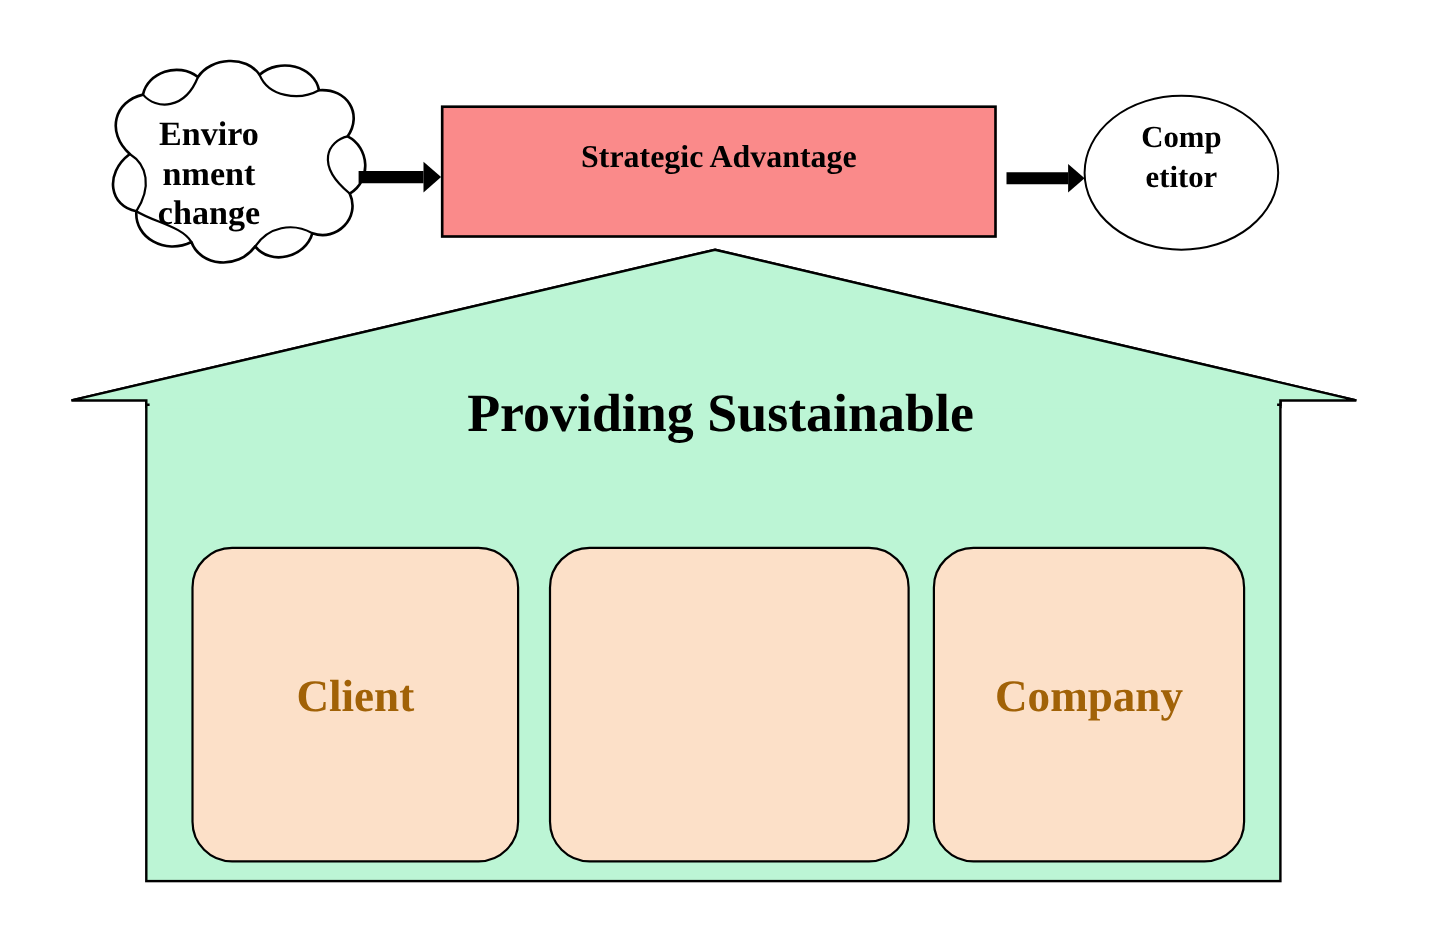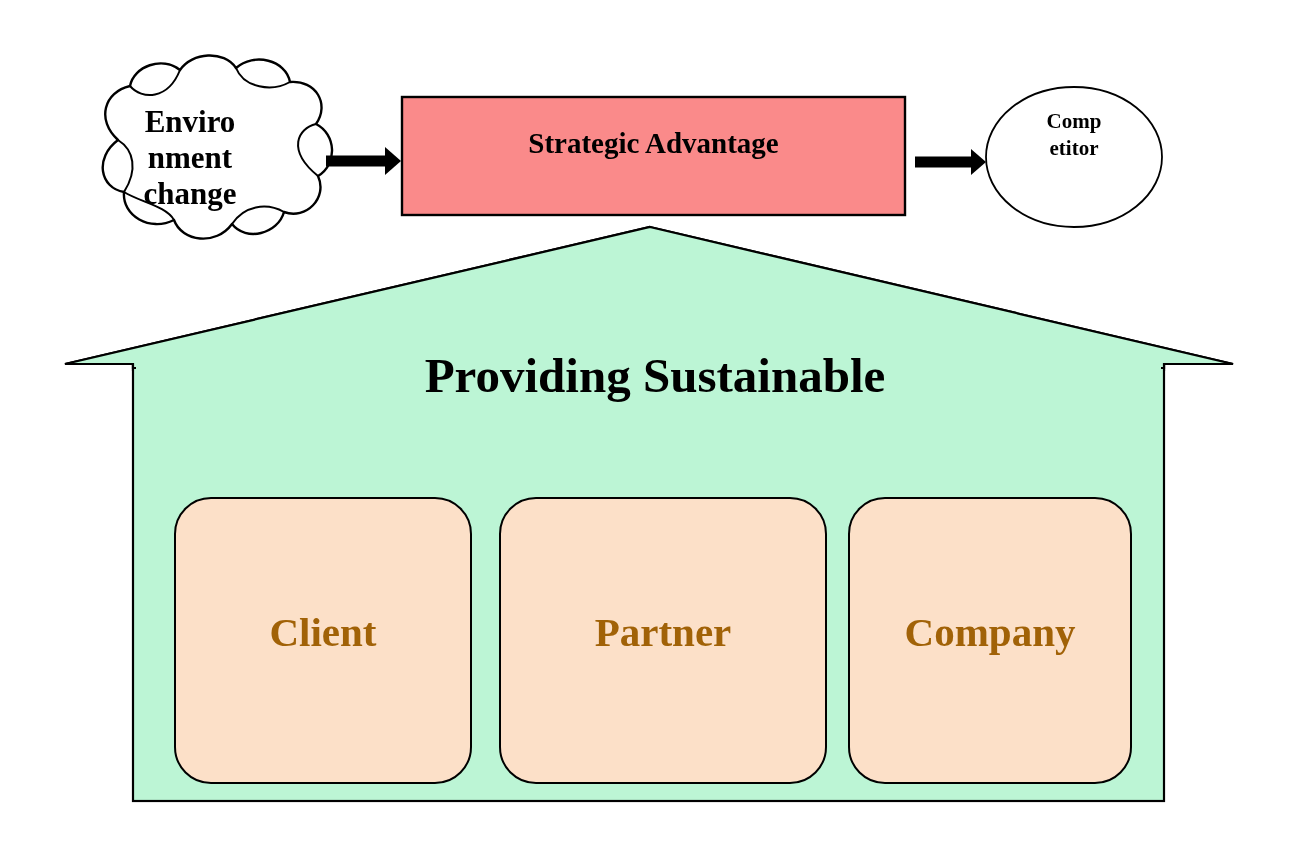--- a/index.html
+++ b/index.html
@@ -50,21 +50,21 @@
     color: #000000;
   }
 
   
   .competitor-label {
     position: absolute;
     left: 990px;
     top: 108px;
     width: 168px;
     text-align: center;
-    font-size: 21px;
+    font-size: 28px;
     font-weight: bold;
     line-height: 1.28;
     color: #000000;
   }
   .competitor-label span { display: block; }
 
   
   .house-title {
     position: absolute;
     left: 260px;
@@ -157,16 +157,15 @@
   <div class="competitor-label">
     <span>Comp</span>
     <span>etitor</span>
   </div>
 
   <div class="house-title">
     <span>Providing Sustainable</span>
   </div>
 
   <div class="pillar-label" id="pillar-label-0">Client</div>
-  <div class="pillar-label" id="pillar-label-1">Partner</div>
   <div class="pillar-label" id="pillar-label-2">Company</div>
 
 </div>
 
 </body></html>

